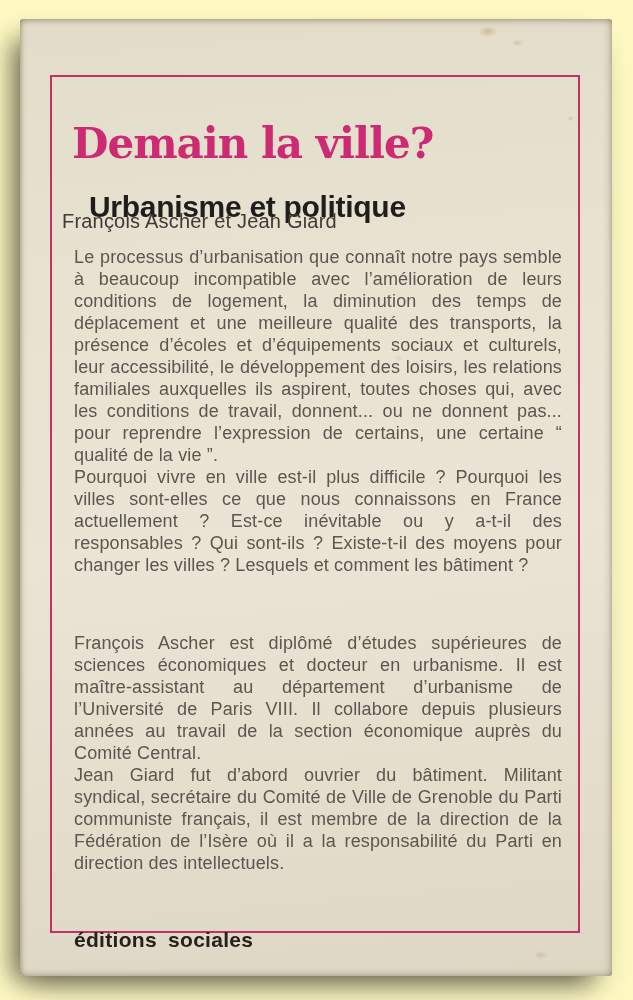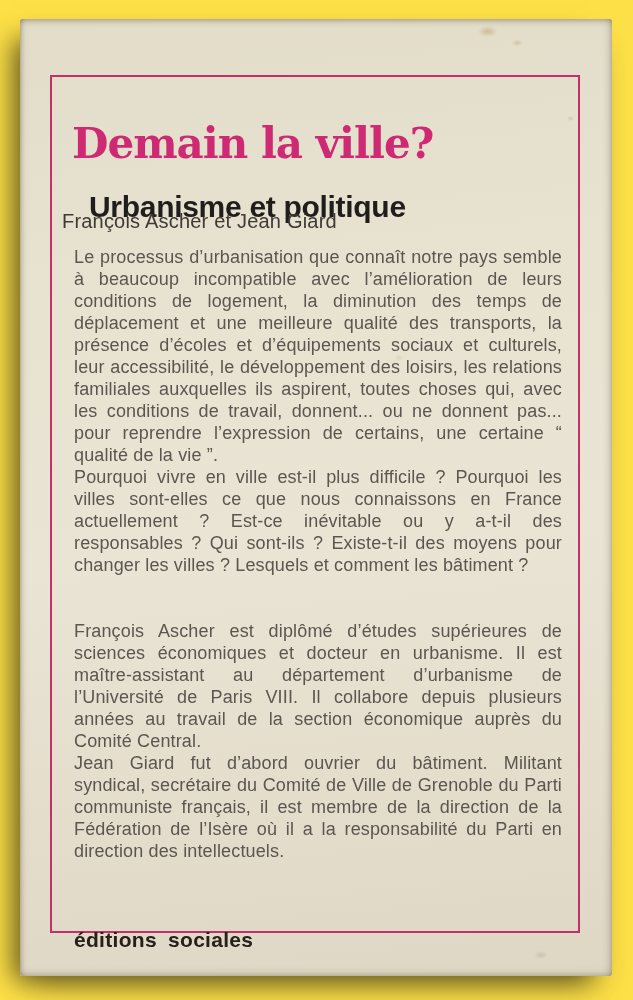--- a/index.html
+++ b/index.html
@@ -10,21 +10,21 @@
     overflow: hidden;
     font-family: "Liberation Sans", sans-serif;
   }
   .photo {
     position: relative;
     width: 633px;
     height: 1000px;
     background:
       linear-gradient(128deg, rgba(28,26,20,0.62) 0%, rgba(28,26,20,0.25) 6%, rgba(28,26,20,0) 13%),
       radial-gradient(135% 100% at 72% 28%, #cdcccا 0%, #cbcac8 0%, #b6b4b1 52%, #948f8a 100%);
-    background-color: #fde047;
+    background-color: #fef9c3;
   }
   .book {
     position: absolute;
     left: 20px;
     top: 19px;
     width: 592px;
     height: 957px;
     border-radius: 2px;
     background:
       radial-gradient(14px 8px at 79% 1.3%, rgba(172,132,62,0.38), transparent 70%),
@@ -87,21 +87,21 @@
     left: 54px;
     top: 227px;
     width: 488px;
     font-size: 18px;
     line-height: 22px;
     letter-spacing: 0.15px;
     color: #5b564f;
     text-align: justify;
   }
   .bodytext p { margin: 0; }
-  .bodytext p.bio-start { margin-top: 44px; }
+  .bodytext p.bio-start { margin-top: 56px; }
   .publisher {
     position: absolute;
     left: 54px;
     top: 877px;
     font-size: 21px;
     font-weight: bold;
     letter-spacing: 0.3px;
     word-spacing: 5px;
     color: #26221b;
     margin-top: 32px;

